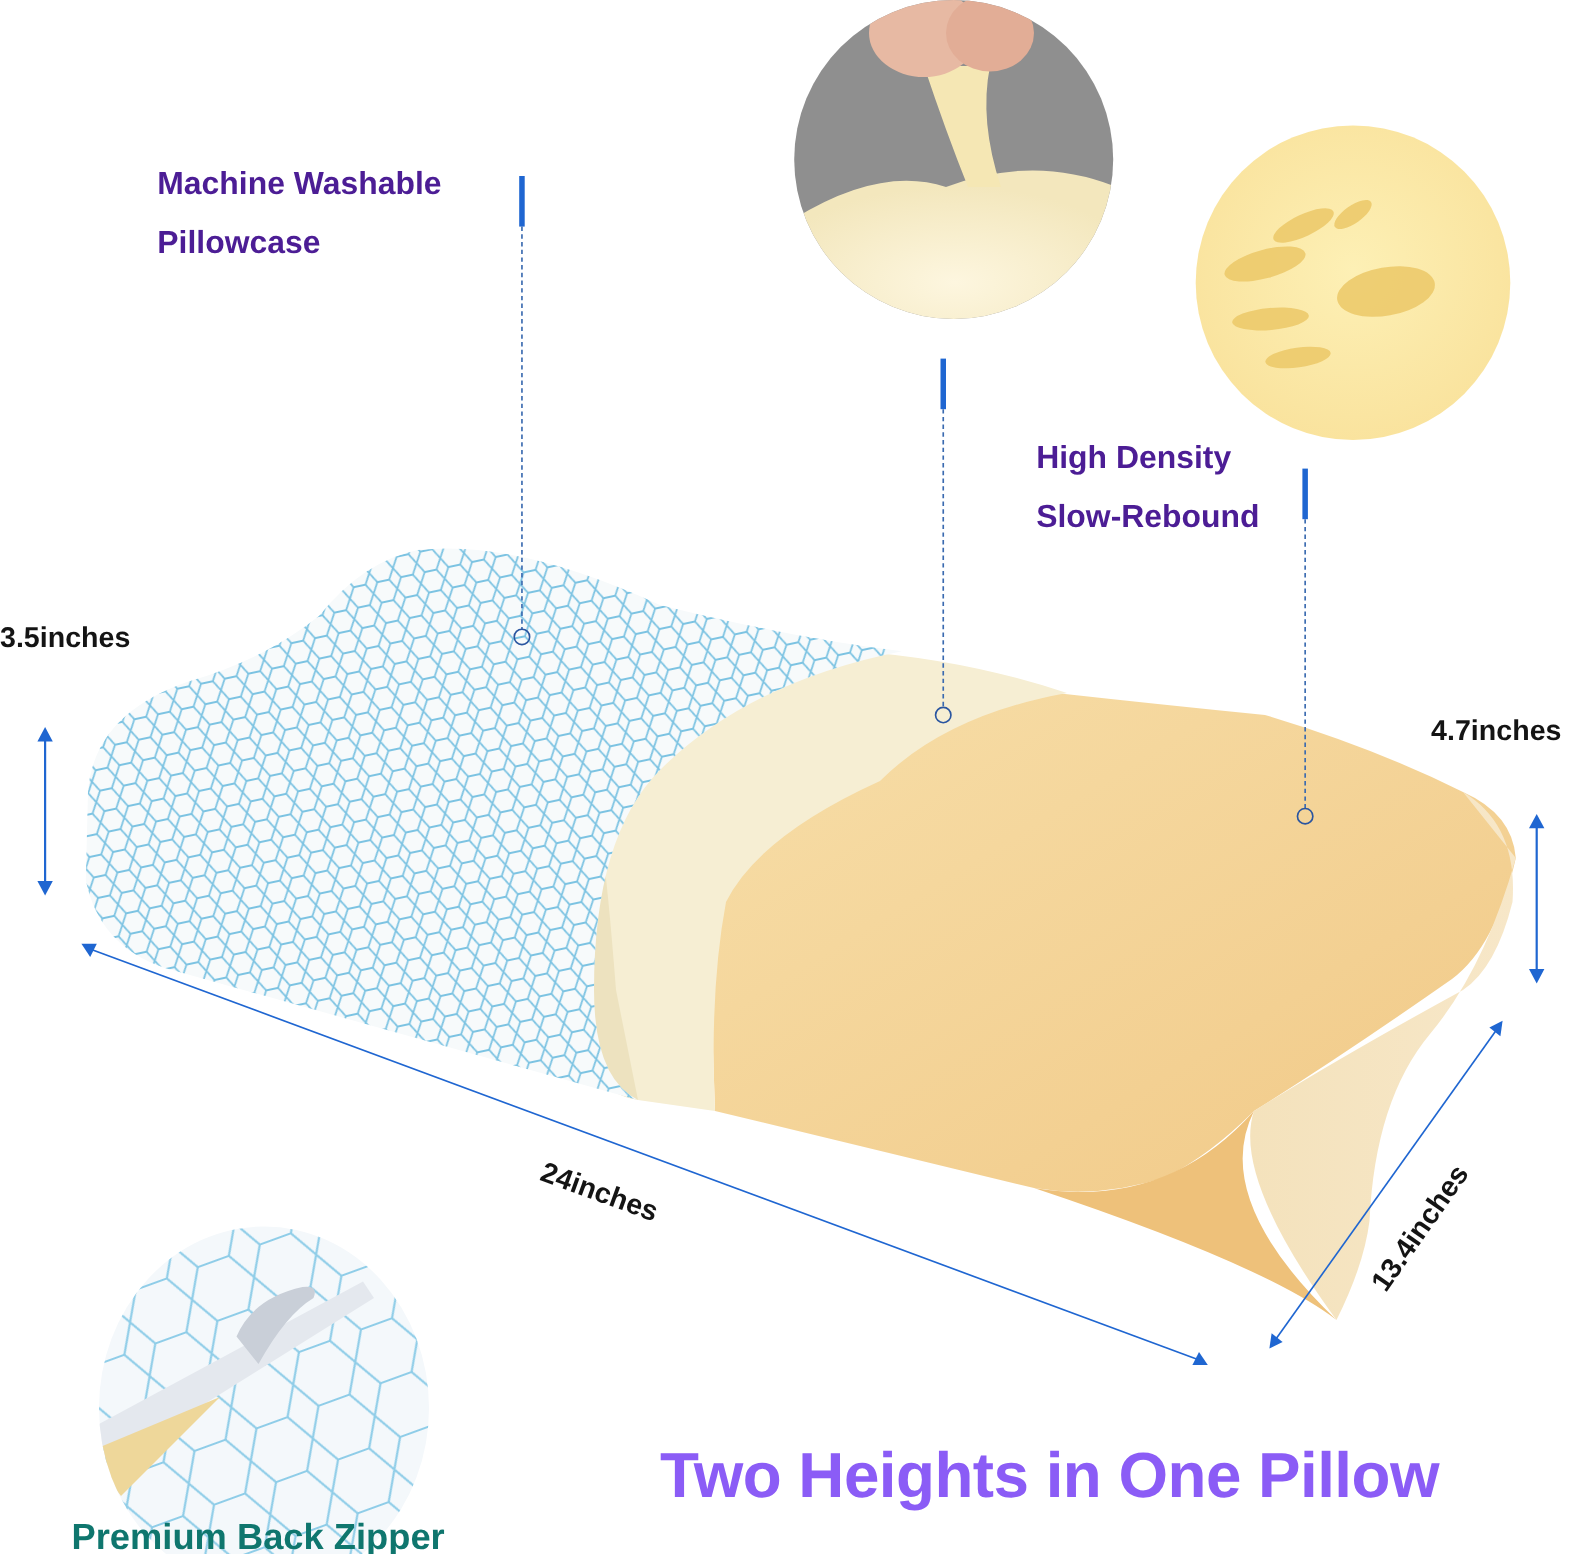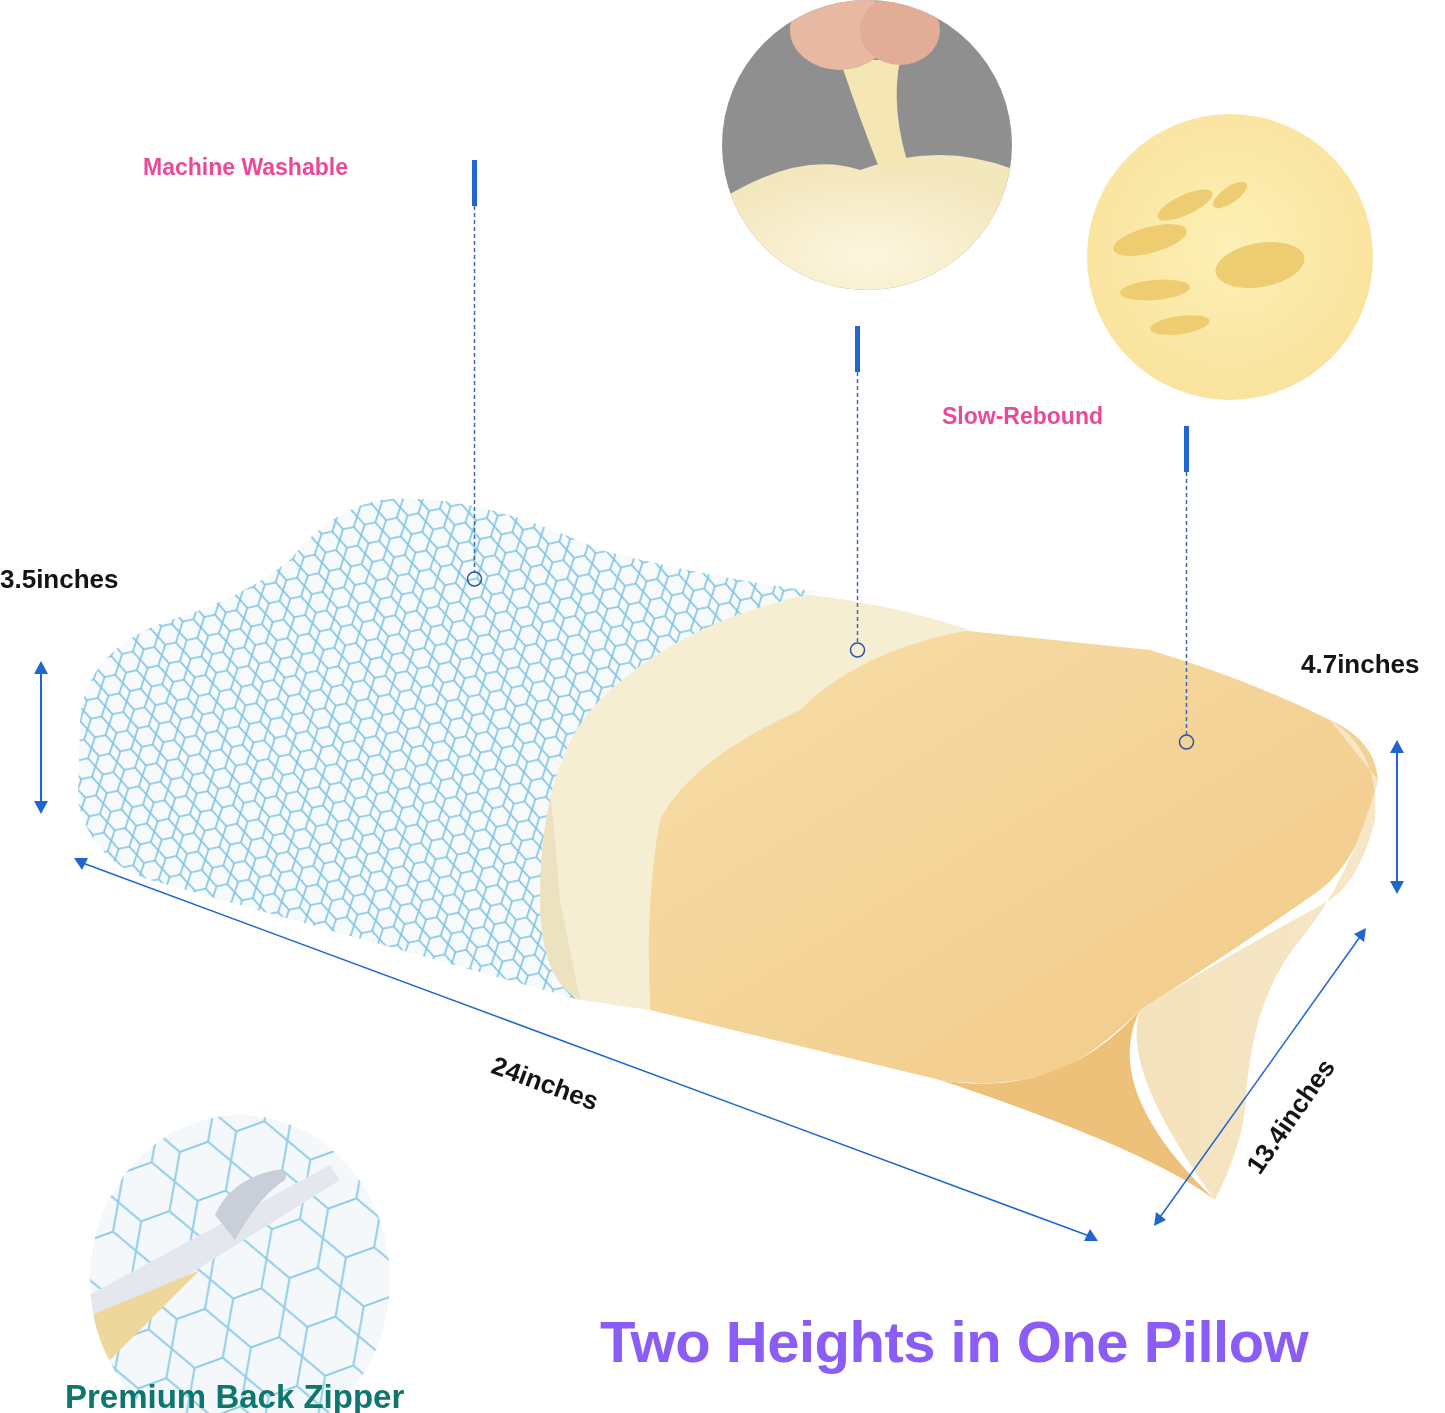--- a/index.html
+++ b/index.html
@@ -1,19 +1,19 @@
 <!DOCTYPE html>
 <html><head>
 <meta charset="utf-8">
 <style>
   html, body { margin:0; padding:0; background:#ffffff; }
   body { width:1445px; height:1413px; position:relative; overflow:hidden;
          font-family:"Liberation Sans", sans-serif; color:#111; }
   .abs { position:absolute; }
-  .callout-text { font-weight:bold; font-size:23px; line-height:54px; color:#ec4899; }
+  .callout-text { font-weight:bold; font-size:29px; line-height:54px; color:#4c1d95; }
   .dim-label { font-weight:bold; font-size:26px; color:#141414; white-space:nowrap; }
   .title { font-weight:bold; font-size:58px; color:#8b5cf6; letter-spacing:-0.5px; white-space:nowrap; }
   .zipper-label { font-weight:bold; font-size:33px; color:#0f766e; white-space:nowrap; }
   svg { position:absolute; left:0; top:0; }
 </style>
 </head>
 <body>
 
 <svg width="1445" height="1413" viewBox="0 0 1445 1413">
   <defs>
@@ -123,26 +123,28 @@
     <polygon points="1098,1241 1084,1241 1090,1229" stroke="none"></polygon>
 
     <line x1="1362" y1="934" x2="1158" y2="1220" stroke-width="1.5"></line>
     <polygon points="1366,928 1354,934 1364,942" stroke="none"></polygon>
     <polygon points="1154,1226 1156,1212 1166,1220" stroke="none"></polygon>
   </g>
 </svg>
 
 <div class="abs callout-text" style="left:143px; top:140px;">
   <div>Machine Washable</div>
+  <div>Pillowcase</div>
 </div>
 
 <div class="abs callout-text" style="left:657px; top:296px;">
 </div>
 
 <div class="abs callout-text" style="left:942px; top:389px;">
+  <div>High Density</div>
   <div>Slow-Rebound</div>
 </div>
 
 <div class="abs dim-label" style="left:0px; top:564px;">3.5inches</div>
 <div class="abs dim-label" style="left:1301px; top:649px;">4.7inches</div>
 <div class="abs dim-label" style="left:498px; top:1050px; transform:rotate(20deg); transform-origin:left top;">24inches</div>
 <div class="abs dim-label" style="left:1240px; top:1162px; transform:rotate(-55deg); transform-origin:left top;">13.4inches</div>
 
 <div class="abs zipper-label" style="left:65px; top:1378px;">Premium Back Zipper</div>
 

